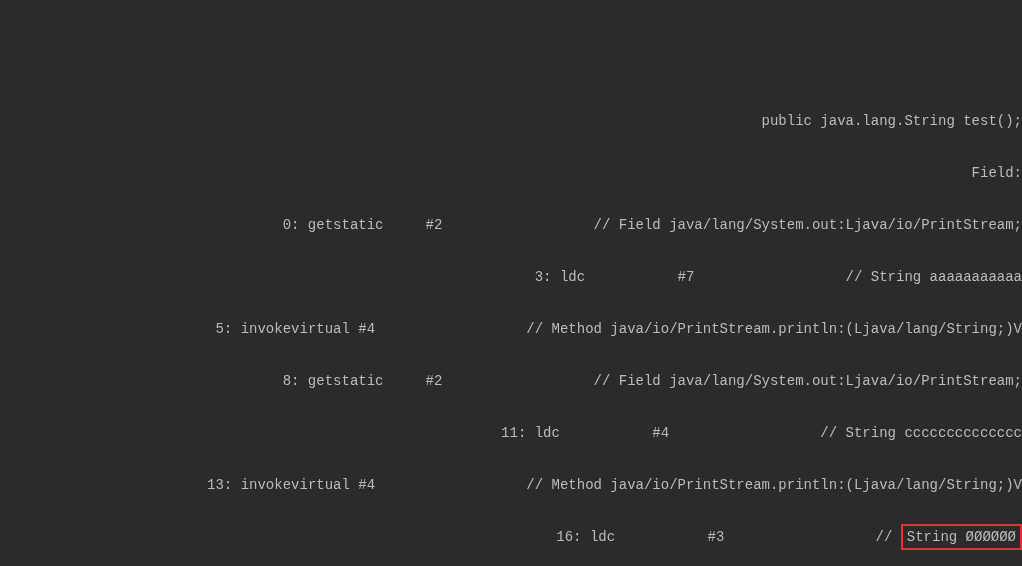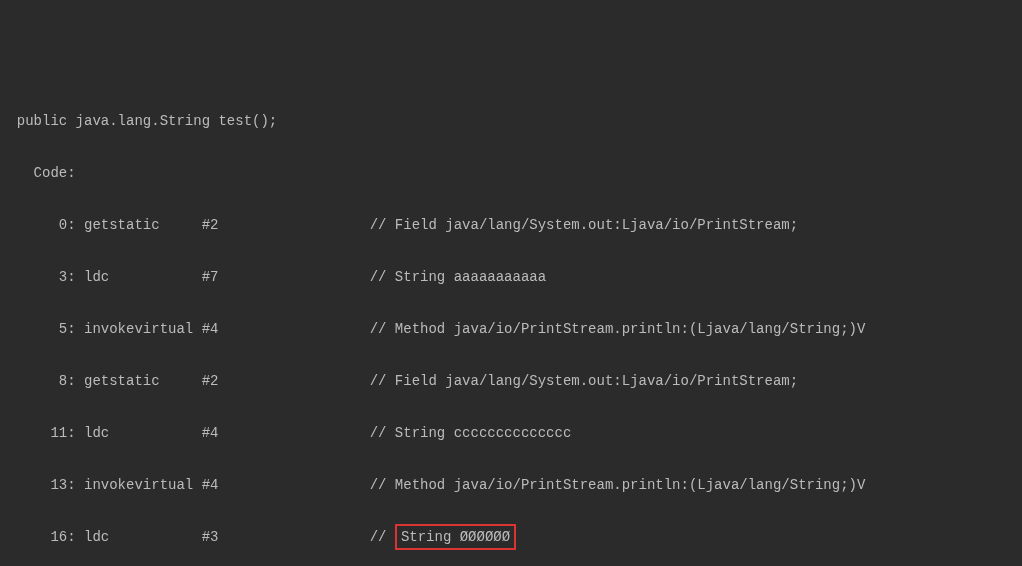--- a/index.html
+++ b/index.html
@@ -1,18 +1,19 @@
 <!DOCTYPE html>
 <html><head>
   <meta charset="utf-8">
   <style>
     * {
       margin: 0;
       padding: 0;
       box-sizing: border-box;
+      text-align: right;
     }
     body {
       background-color: #2b2b2b;
       color: #bbbbbb;
       font-family: 'Consolas', 'Monaco', 'Courier New', monospace;
       font-size: 14px;
       line-height: 26px;
       padding: 4px 0;
       width: 1022px;
       height: 566px;
@@ -29,21 +30,21 @@
       display: inline-block;
       line-height: 22px;
     }
   </style>
 </head>
 <body>
 
 
 
 <div class="line">  public java.lang.String test();</div>
-<div class="line">    Code:</div>
+<div class="line">    Field:</div>
 <div class="line">       0: getstatic     #2                  // Field java/lang/System.out:Ljava/io/PrintStream;</div>
 <div class="line">       3: ldc           #7                  // String aaaaaaaaaaa</div>
 <div class="line">       5: invokevirtual #4                  // Method java/io/PrintStream.println:(Ljava/lang/String;)V</div>
 <div class="line">       8: getstatic     #2                  // Field java/lang/System.out:Ljava/io/PrintStream;</div>
 <div class="line">      11: ldc           #4                  // String cccccccccccccc</div>
 <div class="line">      13: invokevirtual #4                  // Method java/io/PrintStream.println:(Ljava/lang/String;)V</div>
 <div class="line"><span>      16: ldc           #3                  // </span><span class="highlight-box">String ØØØØØØ</span></div>
 
 
 

